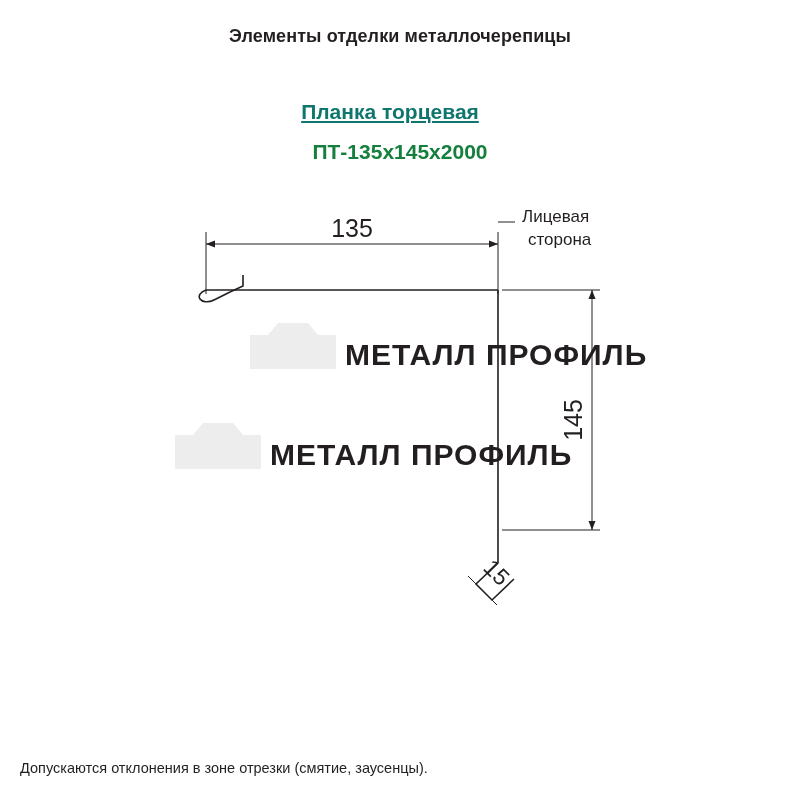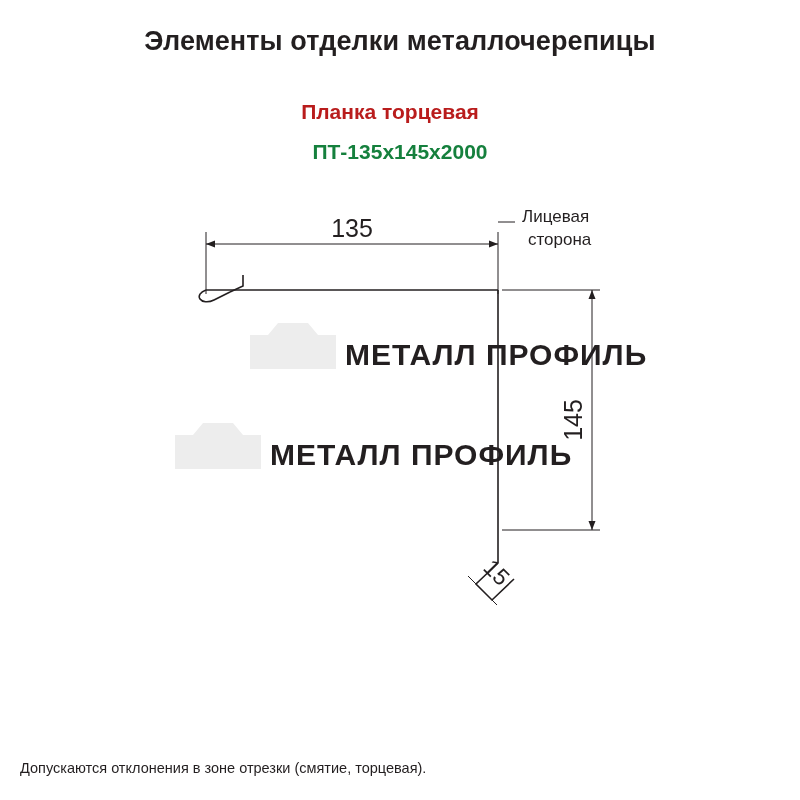--- a/index.html
+++ b/index.html
@@ -18,34 +18,35 @@
   .page {
     position: absolute;
     inset: 0;
   }
   .title-main {
     position: absolute;
     top: 26px;
     left: 0;
     width: 800px;
     text-align: center;
-    font-size: 27px;
+    font-size: 18px;
     font-weight: bold;
     letter-spacing: 0.1px;
     color: #231f20;
   }
   .title-sub {
     position: absolute;
     top: 100px;
     left: 0;
     width: 780px;
     text-align: center;
     font-size: 21px;
     font-weight: bold;
-    color: #b91c1c;
+    color: #0f766e;
+    text-decoration: underline;
   }
   .title-code {
     position: absolute;
     top: 140px;
     left: 0;
     width: 800px;
     text-align: center;
     font-size: 21px;
     font-weight: bold;
     color: #15803d;
@@ -146,16 +147,16 @@
 
       <g stroke="#231f20" fill="none" stroke-width="1">
         <path d="M498 42 L515 42"></path>
       </g>
       <text x="522" y="42" font-size="17">Лицевая</text>
       <text x="528" y="65" font-size="17">сторона</text>
     </svg>
   </div>
 
   <div class="footer">
-    <div>Допускаются отклонения в зоне отрезки (смятие, торцевая).</div>
+    <div>Допускаются отклонения в зоне отрезки (смятие, заусенцы).</div>
   </div>
 
 </div>
 
 </body></html>

